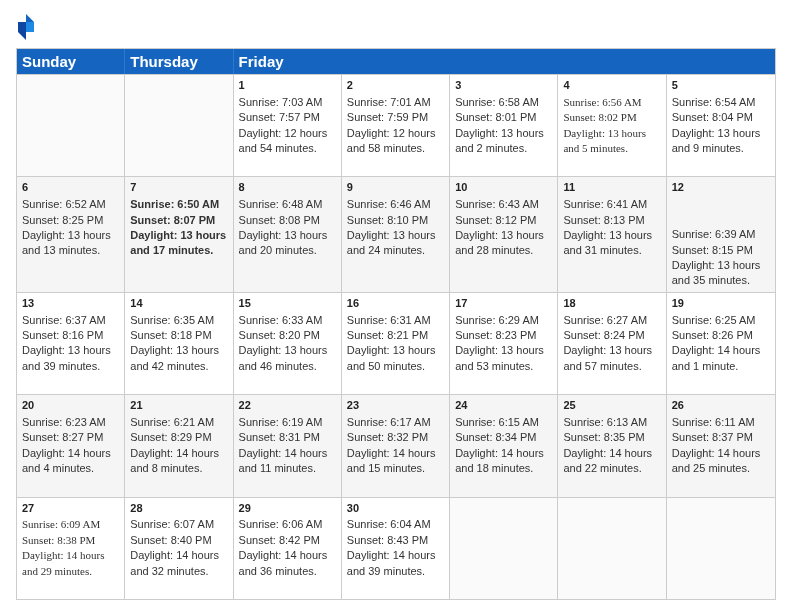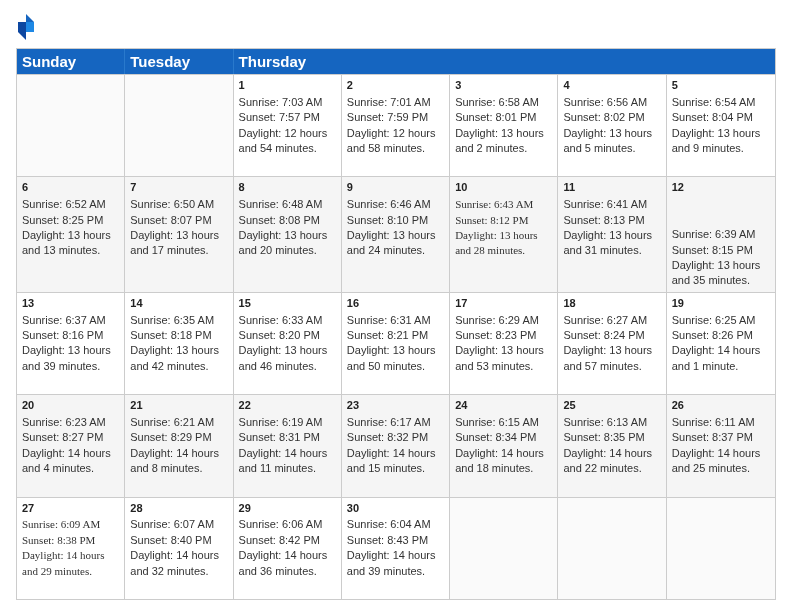--- a/index.html
+++ b/index.html
@@ -133,22 +133,22 @@
     </div>
     <div class="title-area">
       <div class="calendar-title"></div>
       <div class="calendar-subtitle"></div>
     </div>
   </div>
 
   <div class="calendar">
     <div class="cal-header-row">
     <div class="cal-header-cell">Sunday</div>
-        <div class="cal-header-cell">Tuesday</div>
         <div class="cal-header-cell">Thursday</div>
+        <div class="cal-header-cell">Friday</div>
       </div>
     <div class="cal-body">
     <div class="cal-row">
           <div class="cal-cell empty"></div>
           <div class="cal-cell empty"></div>
           <div class="cal-cell">
             <div class="cell-day">1</div>
             <div class="cell-info" style="white-space: pre-line;">Sunrise: 7:03 AM
 Sunset: 7:57 PM
 Daylight: 12 hours
@@ -163,21 +163,21 @@
           </div>
           <div class="cal-cell">
             <div class="cell-day">3</div>
             <div class="cell-info" style="white-space: pre-line;">Sunrise: 6:58 AM
 Sunset: 8:01 PM
 Daylight: 13 hours
 and 2 minutes.</div>
           </div>
           <div class="cal-cell">
             <div class="cell-day">4</div>
-            <div class="cell-info" style="white-space: pre-line;">Sunrise: 6:56 AM
+            <div class="cell-info" style="white-space: pre-line; font-family: Liberation Serif, serif;">Sunrise: 6:56 AM
 Sunset: 8:02 PM
 Daylight: 13 hours
 and 5 minutes.</div>
           </div>
           <div class="cal-cell">
             <div class="cell-day">5</div>
             <div class="cell-info" style="white-space: pre-line;">Sunrise: 6:54 AM
 Sunset: 8:04 PM
 Daylight: 13 hours
 and 9 minutes.</div>
@@ -186,42 +186,42 @@
         <div class="cal-row alt-row">
           <div class="cal-cell">
             <div class="cell-day">6</div>
             <div class="cell-info" style="white-space: pre-line;">Sunrise: 6:52 AM
 Sunset: 8:25 PM
 Daylight: 13 hours
 and 13 minutes.</div>
           </div>
           <div class="cal-cell">
             <div class="cell-day">7</div>
-            <div class="cell-info" style="white-space: pre-line;">Sunrise: 6:50 AM
+            <div class="cell-info" style="white-space: pre-line; font-weight: bold;">Sunrise: 6:50 AM
 Sunset: 8:07 PM
 Daylight: 13 hours
 and 17 minutes.</div>
           </div>
           <div class="cal-cell">
             <div class="cell-day">8</div>
             <div class="cell-info" style="white-space: pre-line;">Sunrise: 6:48 AM
 Sunset: 8:08 PM
 Daylight: 13 hours
 and 20 minutes.</div>
           </div>
           <div class="cal-cell">
             <div class="cell-day">9</div>
             <div class="cell-info" style="white-space: pre-line;">Sunrise: 6:46 AM
 Sunset: 8:10 PM
 Daylight: 13 hours
 and 24 minutes.</div>
           </div>
           <div class="cal-cell">
             <div class="cell-day">10</div>
-            <div class="cell-info" style="white-space: pre-line; font-family: Liberation Serif, serif;">Sunrise: 6:43 AM
+            <div class="cell-info" style="white-space: pre-line;">Sunrise: 6:43 AM
 Sunset: 8:12 PM
 Daylight: 13 hours
 and 28 minutes.</div>
           </div>
           <div class="cal-cell">
             <div class="cell-day">11</div>
             <div class="cell-info" style="white-space: pre-line;">Sunrise: 6:41 AM
 Sunset: 8:13 PM
 Daylight: 13 hours
 and 31 minutes.</div>

